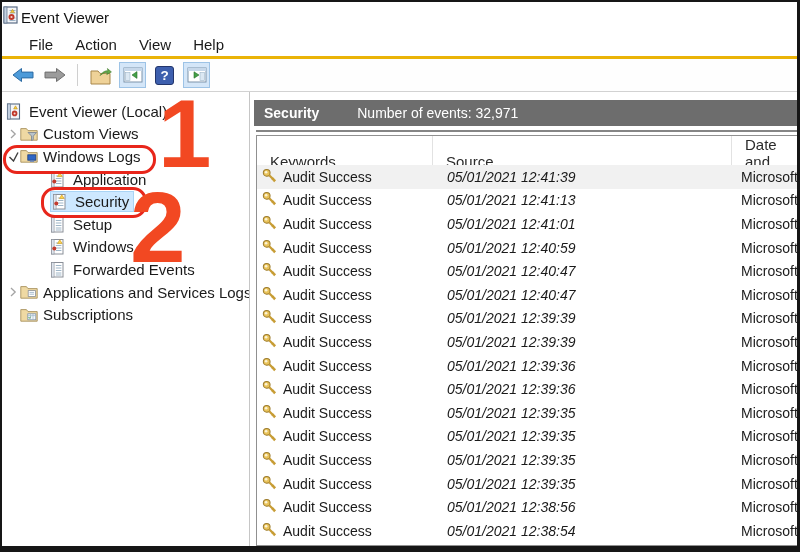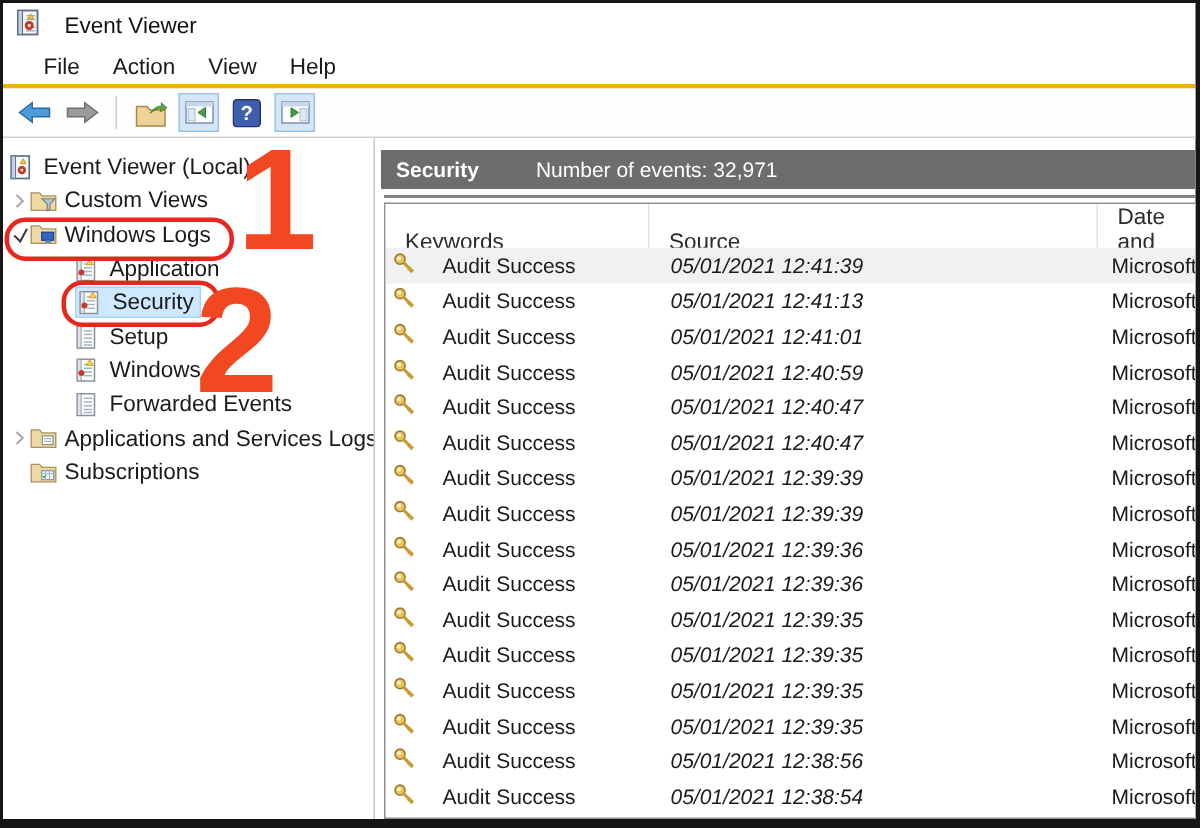--- a/index.html
+++ b/index.html
@@ -4,21 +4,21 @@
 <style>
   html,body{margin:0;padding:0;background:#fff;}
   *{box-sizing:border-box;}
   .window{
     position:relative;width:800px;height:552px;background:#fff;
     border:2px solid #161616;border-right-width:3px;border-bottom-width:6px;
     font-family:"Liberation Sans",sans-serif;color:#1a1a1a;
     display:flex;flex-direction:column;overflow:hidden;
   }
   
-  .titlebar{height:30px;display:flex;align-items:center;gap:16px;padding-left:8px;flex:none;}
+  .titlebar{height:30px;display:flex;align-items:center;gap:2px;flex:none;}
   .title-text{font-size:15px;color:#111;}
   .menubar{height:27px;display:flex;align-items:center;padding-left:16px;font-size:15px;
            border-bottom:3px solid #eab308;flex:none;}
   .menu-item{padding:3px 11px;cursor:default;}
   .toolbar{height:33px;display:flex;align-items:center;gap:5px;padding-left:7px;
            border-bottom:1px solid #d2d2d2;flex:none;background:#fefefe;}
   .tb-btn{width:27px;height:26px;display:flex;align-items:center;justify-content:center;
           border:1px solid transparent;}
   .tb-btn.active{background:#d4e6f8;border:1px solid #9dc3e6;}
   .tb-sep{width:1px;height:22px;background:#cfcfcf;margin:0 4px;}
@@ -42,21 +42,21 @@
   .table-wrap{flex:1;margin-left:2px;border:1px solid #909090;border-right:none;
               background:#fff;display:flex;flex-direction:column;overflow:hidden;}
   .thead{display:grid;grid-template-columns:176px 299px 1fr;height:29px;flex:none;
          align-items:stretch;font-size:15px;color:#2b2b2b;background:#fff;}
   .th{display:flex;align-items:center;padding-left:13px;border-right:1px solid #e2e2e2;cursor:default;}
   .th:last-child{border-right:none;}
   .tbody{flex:1;overflow:hidden;}
   .ev-row{display:grid;grid-template-columns:176px 299px 1fr;height:23.6px;align-items:center;
           font-size:14px;white-space:nowrap;cursor:default;}
   .ev-row.first{background:#f1f1f1;}
-  .cell-kw{display:flex;align-items:center;gap:18px;padding-left:5px;overflow:hidden;}
+  .cell-kw{display:flex;align-items:center;gap:6px;padding-left:5px;overflow:hidden;}
   .cell-dt{padding-left:14px;overflow:hidden;font-style:italic;}
   .cell-src{padding-left:9px;overflow:hidden;}
   
   .annot{position:absolute;pointer-events:none;}
   .red-ring{border:3px solid #e8261b;border-radius:14px;background:transparent;}
   .step-num{font-weight:bold;color:#f24822;line-height:1;font-family:"Liberation Sans",sans-serif;}
 </style>
 </head>
 <body>
 

